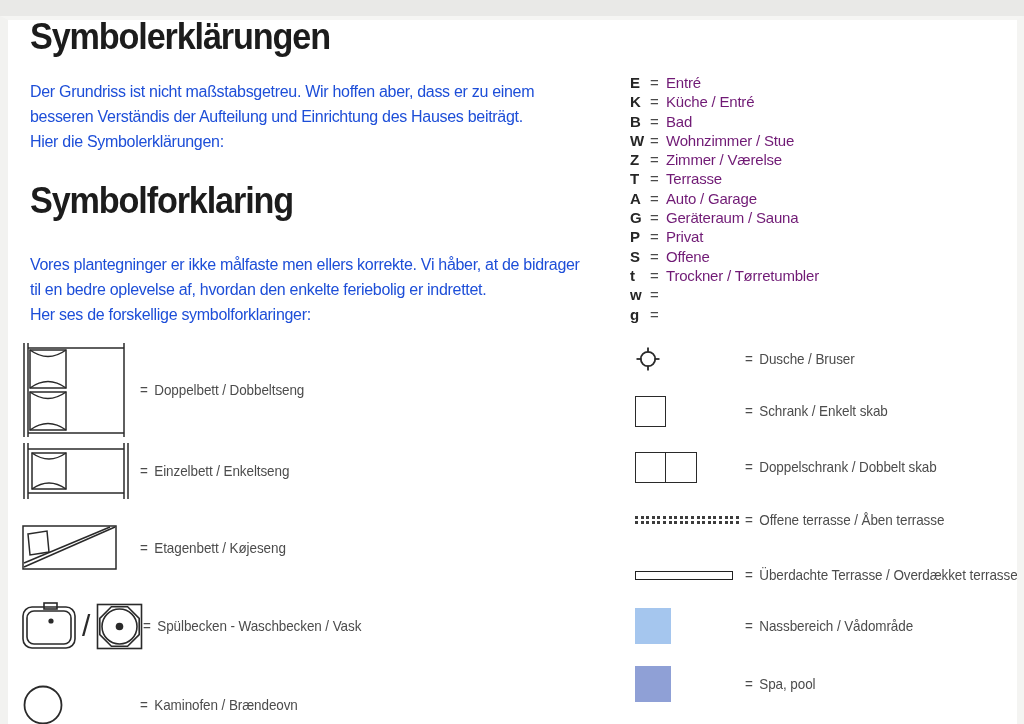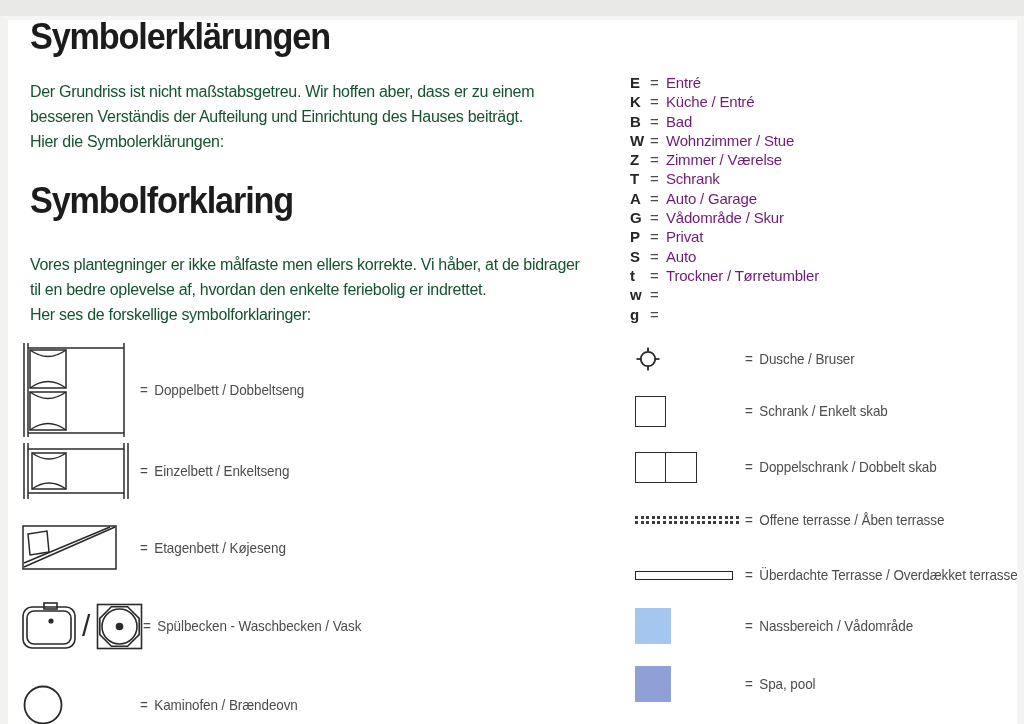--- a/index.html
+++ b/index.html
@@ -26,21 +26,21 @@
     font-size:36px; line-height:42px; color:#1c1c1c;
     letter-spacing:-1.2px; transform:scaleX(0.95); transform-origin:left center;
     white-space:nowrap;
   }
   .title-de { top:0px; }
   .title-da { top:164px; }
 
   .paragraph {
     position:absolute; left:30px; width:560px;
     font-size:16px; line-height:25px; letter-spacing:-0.3px;
-    color:#14532d; white-space:pre-line;
+    color:#1d4ed8; white-space:pre-line;
   }
   .para-de { top:63px; }
   .para-da { top:236px; }
 
   
   .codes { position:absolute; left:630px; top:58px; width:380px; }
   .code-row { display:flex; align-items:baseline; height:19.3px; font-size:15px; }
   .code-letter { width:20px; font-weight:bold; color:#262626; }
   .code-eq { width:16px; color:#4a4a4a; }
   .code-name { color:#701a75; letter-spacing:-0.2px; white-space:nowrap; }
@@ -126,41 +126,41 @@
         <span class="code-name">Wohnzimmer / Stue</span>
       </div>
     <div class="code-row">
         <span class="code-letter">Z</span>
         <span class="code-eq">=</span>
         <span class="code-name">Zimmer / Værelse</span>
       </div>
     <div class="code-row">
         <span class="code-letter">T</span>
         <span class="code-eq">=</span>
-        <span class="code-name">Schrank</span>
+        <span class="code-name">Terrasse</span>
       </div>
     <div class="code-row">
         <span class="code-letter">A</span>
         <span class="code-eq">=</span>
         <span class="code-name">Auto / Garage</span>
       </div>
     <div class="code-row">
         <span class="code-letter">G</span>
         <span class="code-eq">=</span>
-        <span class="code-name">Vådområde / Skur</span>
+        <span class="code-name">Geräteraum / Sauna</span>
       </div>
     <div class="code-row">
         <span class="code-letter">P</span>
         <span class="code-eq">=</span>
         <span class="code-name">Privat</span>
       </div>
     <div class="code-row">
         <span class="code-letter">S</span>
         <span class="code-eq">=</span>
-        <span class="code-name">Auto</span>
+        <span class="code-name">Offene</span>
       </div>
     <div class="code-row">
         <span class="code-letter">t</span>
         <span class="code-eq">=</span>
         <span class="code-name">Trockner / Tørretumbler</span>
       </div>
     <div class="code-row">
         <span class="code-letter">w</span>
         <span class="code-eq">=</span>
       </div>

